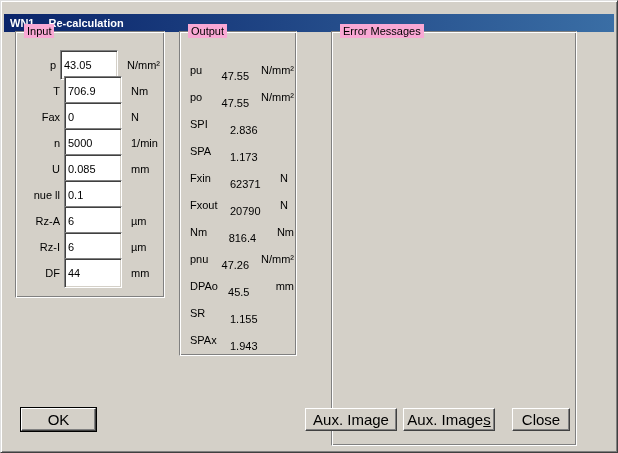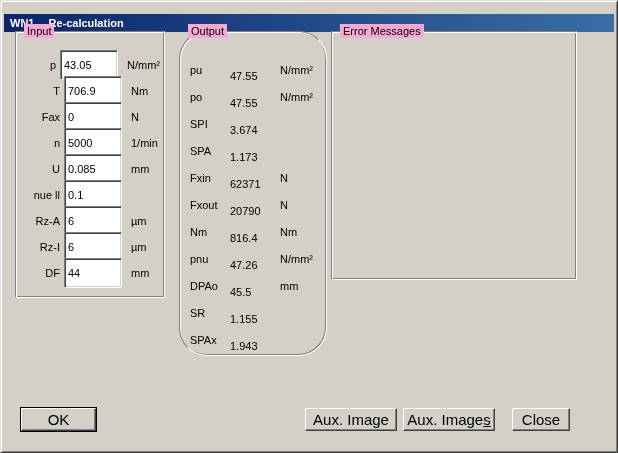--- a/index.html
+++ b/index.html
@@ -40,22 +40,22 @@
   }
   .legend {
     position: absolute;
     top: -8px; left: 8px;
     background: #f9a8d4;
     padding: 0 3px;
     line-height: 14px;
     white-space: nowrap;
   }
   .group-input  { left: 14px;  top: 30px; width: 150px; height: 267px; }
-  .group-output { left: 178px; top: 30px; width: 148px; height: 325px; border-radius: 28px; }
-  .group-errors { left: 330px; top: 30px; width: 246px; height: 249px; text-align: right; }
+  .group-output { left: 178px; top: 30px; width: 118px; height: 325px; }
+  .group-errors { left: 330px; top: 30px; width: 246px; height: 415px; text-align: right; }
 
   .input-rows { position: absolute; left: 4px; top: 20px; right: 4px; }
   .irow { display: flex; align-items: center; height: 26px; }
   .irow .lbl { width: 40px; text-align: right; margin-right: 4px; }
   .irow input {
     width: 58px; height: 30px;
     background: #ffffff;
     border: 1px solid;
     border-color: #808080 #ffffff #ffffff #808080;
     box-shadow: inset 1px 1px 0 #404040, inset -1px -1px 0 #d4d0c8;
@@ -162,21 +162,21 @@
         <span class="oval">47.55</span>
         <span class="ounit">N/mm²</span>
       </div>
       <div class="orow">
         <span class="olbl">po</span>
         <span class="oval">47.55</span>
         <span class="ounit">N/mm²</span>
       </div>
       <div class="orow">
         <span class="olbl">SPI</span>
-        <span class="oval">3.674</span>
+        <span class="oval">2.836</span>
         <span class="ounit"></span>
       </div>
       <div class="orow">
         <span class="olbl">SPA</span>
         <span class="oval">1.173</span>
         <span class="ounit"></span>
       </div>
       <div class="orow">
         <span class="olbl">Fxin</span>
         <span class="oval">62371</span>

